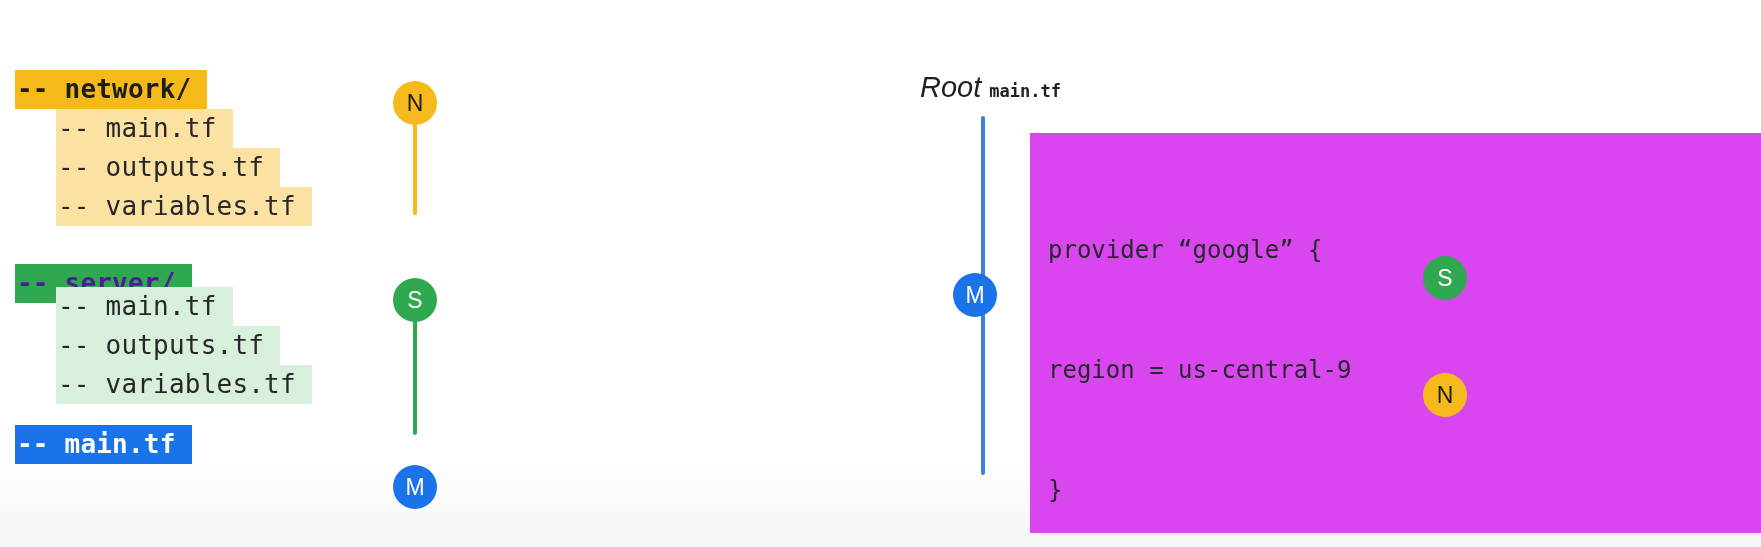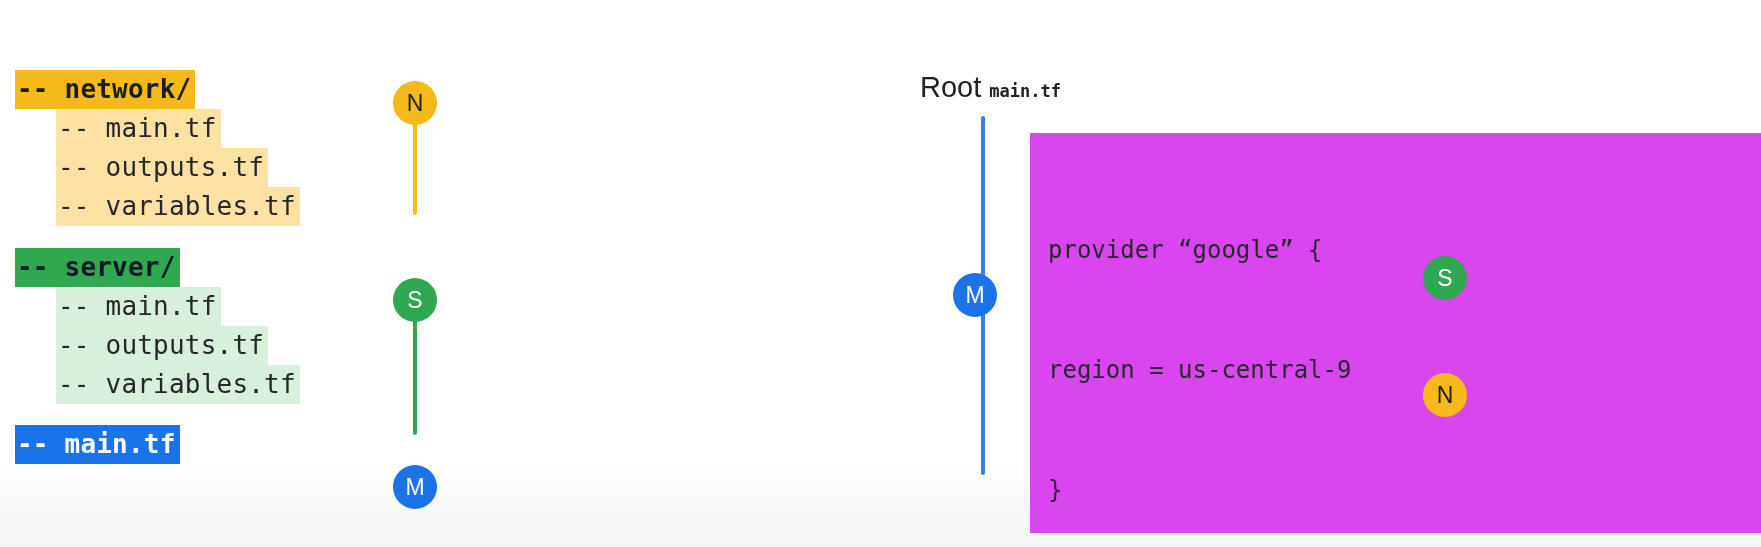--- a/index.html
+++ b/index.html
@@ -43,31 +43,31 @@
     width: 700px;
     height: 547px;
   }
   .node {
     position: absolute;
     font-family: "DejaVu Sans Mono", monospace;
     font-size: 26px;
     line-height: 34px;
     letter-spacing: 0.2px;
     white-space: pre;
-    padding: 2px 4px 3px 2px;
+    padding: 2px 16px 3px 2px;
   }
   .node.root-level { left: 15px; font-weight: 700; }
   .node.child-level { left: 56px; font-weight: 400; }
 
   .n-net-head  { top: 70px;  background: #F6B91B; color: #1d1d1d; }
   .n-net-c1    { top: 109px; background: #FBE2A2; color: #27272a; }
   .n-net-c2    { top: 148px; background: #FBE2A2; color: #27272a; }
   .n-net-c3    { top: 187px; background: #FBE2A2; color: #27272a; }
 
-  .n-srv-head  { top: 248px; background: #2FA84F; color: #0f172a; }
+  .n-srv-head  { top: 264px; background: #2FA84F; color: #4c1d95; }
   .n-srv-c1    { top: 287px; background: #D8EFDC; color: #27272a; }
   .n-srv-c2    { top: 326px; background: #D8EFDC; color: #27272a; }
   .n-srv-c3    { top: 365px; background: #D8EFDC; color: #27272a; }
 
   .n-main      { top: 425px; background: #1A73E8; color: #ffffff; }
 
   
   .rail {
     position: absolute;
     width: 4px;
@@ -127,20 +127,21 @@
     left: -110px;
     top: 68px;
     font-size: 29px;
     line-height: 38px;
     color: #202124;
     white-space: pre;
   }
   .pane-title .t-plain {
     font-family: "Liberation Sans", sans-serif;
     font-weight: 400;
+    font-style: italic;
   }
   .pane-title .t-mono {
     font-family: "DejaVu Sans Mono", monospace;
     font-weight: 700;
     font-size: 17px;
   }
 
   .code-card {
     position: absolute;
     left: 0px;

